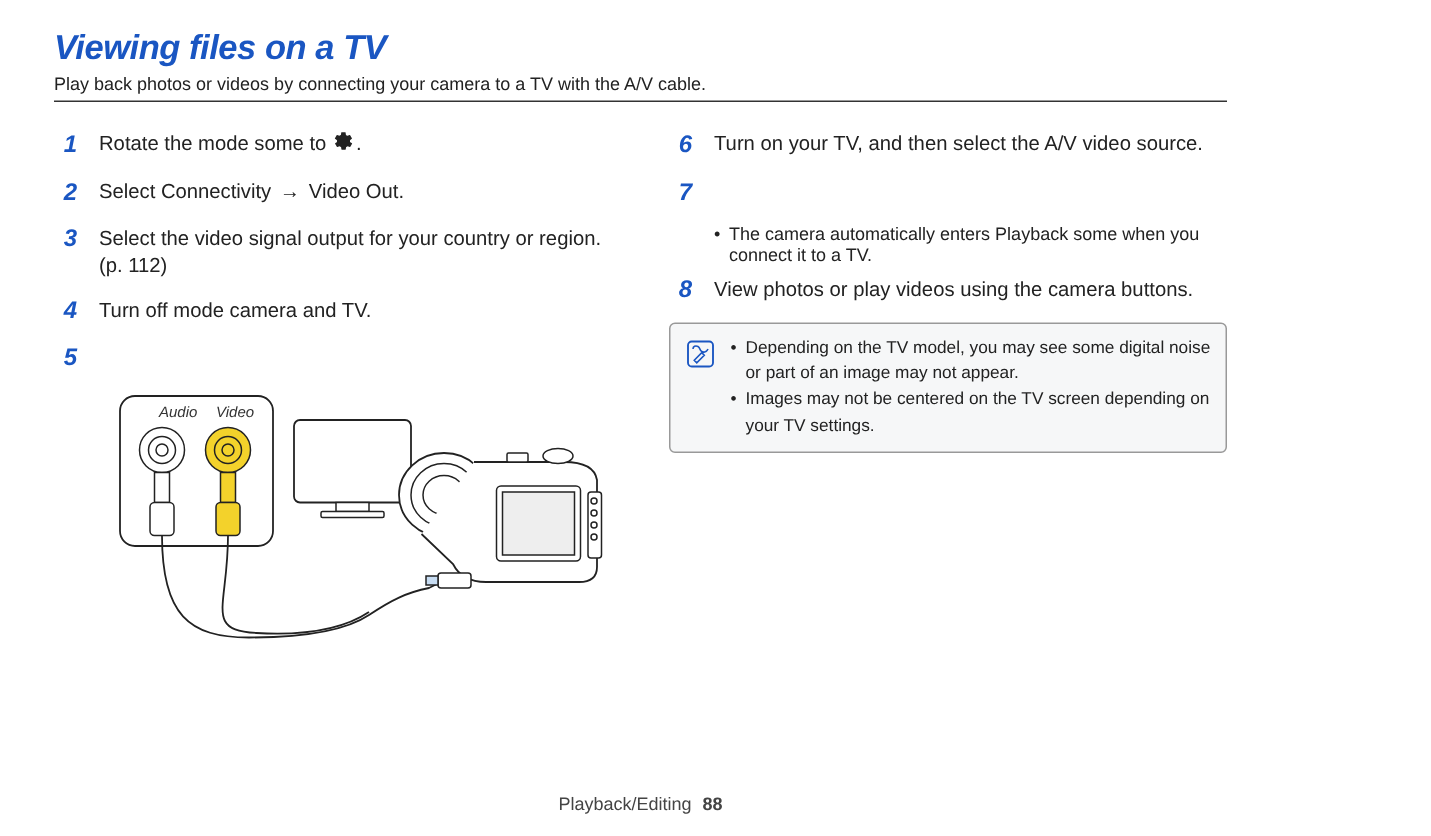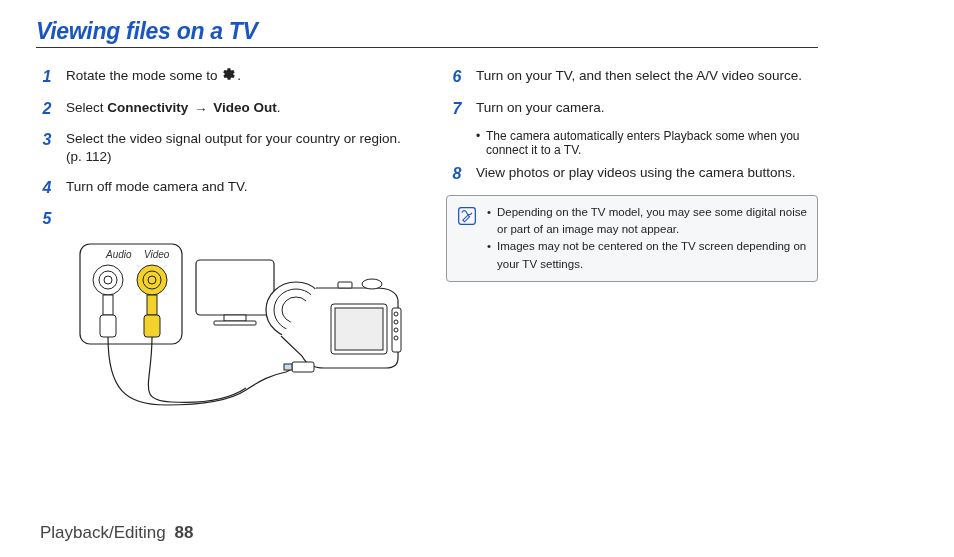--- a/index.html
+++ b/index.html
@@ -10,36 +10,37 @@
   .hr { height: 1px; background: #333; width: 100%; margin: 2px 0 12px 0; }
   .columns { display: flex; gap: 38px; }
   .col { flex: 1; }
   .step { display: flex; margin: 6px 0 10px 0; line-height: 1.35; }
   .step-num { color: #1a56c2; font-style: italic; font-weight: 600; font-size: 16px; width: 22px; flex-shrink: 0; text-align: center; margin-right: 8px; }
   .step-text { font-size: 13.5px; padding-top: 1px; }
   .sub-bullet { display: flex; margin: 2px 0 6px 30px; font-size: 12px; }
   .sub-bullet .dot { width: 10px; flex-shrink: 0; }
   .gear-icon { display: inline-block; vertical-align: middle; margin: 0 1px; }
   .arrow { margin: 0 2px; }
-  .bold { font-weight: 700; }
+  .bold { font-weight: 400; }
   .diagram { margin: 10px 0 0 40px; font-style: italic; }
   .notebox { display: flex; border: 1px solid #999; border-radius: 4px; background: #f6f7f8; padding: 8px 10px; margin-top: 10px; }
   .notebox-icon { width: 22px; flex-shrink: 0; margin-right: 8px; display: flex; align-items: flex-start; padding-top: 2px; }
   .notebox-list { font-size: 11.5px; line-height: 1.5; }
   .notebox-list .row { display: flex; }
   .notebox-list .dot { width: 10px; flex-shrink: 0; }
-  .footer { position: absolute; bottom: 14px; left: 0; width: 100%; font-size: 17px; color: #444; padding-left: 40px; }
+  .footer { position: absolute; bottom: 14px; left: 0; width: 100%; text-align: center; font-size: 12px; color: #444; }
   .footer .pnum { font-weight: 700; margin-left: 4px; }
   .audio-label { font-size: 10px; fill: #333; font-family: Arial; }
 </style>
 </head>
 <body>
 
 <div class="page">
   <div class="title">Viewing files on a TV</div>
+  <div class="subtitle">Play back photos or videos by connecting your camera to a TV with the A/V cable.</div>
   <div class="hr"></div>
 
   <div class="columns">
 
     <div class="col">
 
       <div class="step">
         <div class="step-num">1</div>
         <div class="step-text">
           <span>Rotate the mode some to </span><span class="gear-icon"><svg width="14" height="14" viewBox="0 0 24 24">
@@ -120,21 +121,20 @@
 
     <div class="col">
 
       <div class="step">
         <div class="step-num">6</div>
         <div class="step-text">Turn on your TV, and then select the A/V video source.</div>
       </div>
 
       <div class="step">
         <div class="step-num">7</div>
-        <div class="step-text">Turn on your camera.</div>
       </div>
       <div class="sub-bullet">
         <div class="dot">•</div>
         <div>The camera automatically enters Playback some when you connect it to a TV.</div>
       </div>
 
       <div class="step">
         <div class="step-num">8</div>
         <div class="step-text">View photos or play videos using the camera buttons.</div>
       </div>

